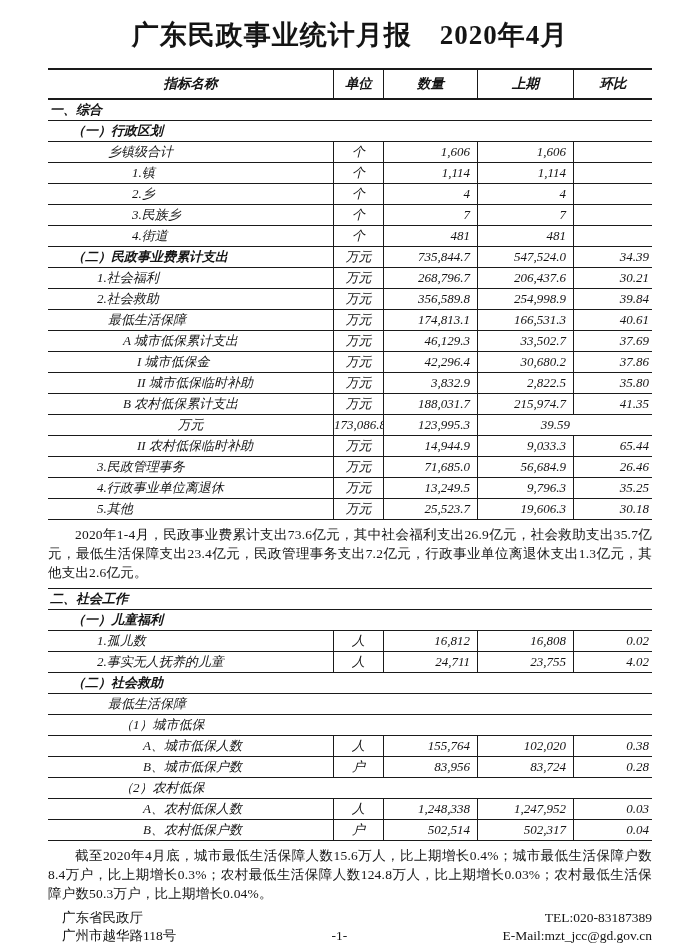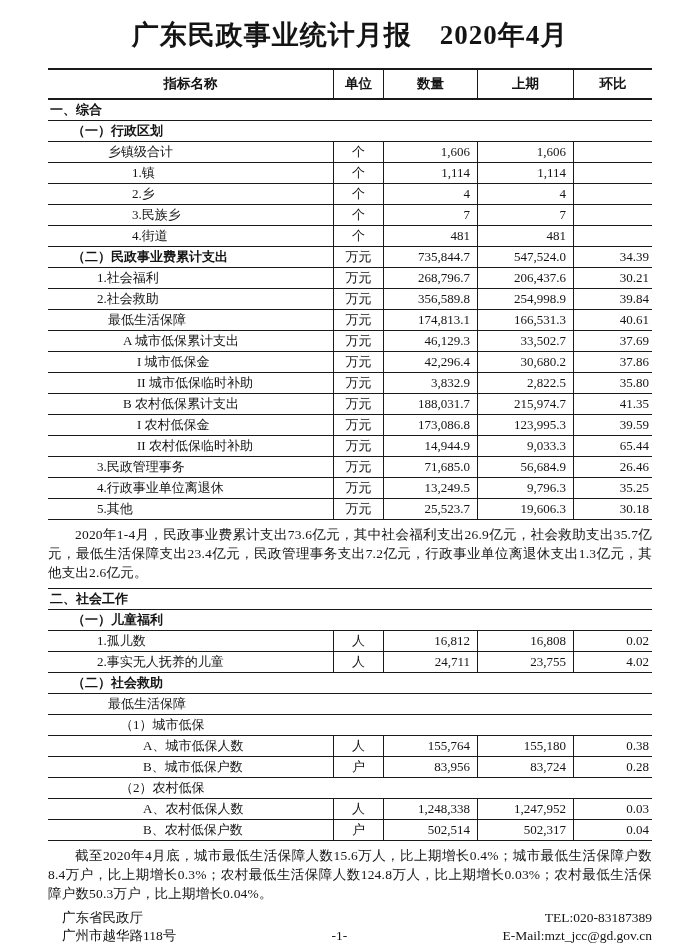--- a/index.html
+++ b/index.html
@@ -11,21 +11,21 @@
   .page{box-sizing:border-box;width:689px;height:952px;padding:10px 37px 6px 48px;}
   .title{
     text-align:center;font-size:27px;font-weight:bold;
     line-height:38px;margin:6px 0 14px 0;letter-spacing:1px;white-space:pre;
   }
   .stats-table{width:604px;}
   .t1{border-top:2px solid #1a1a1a;}
   .t2{border-top:1.6px solid #1a1a1a;}
   .trow{
     display:grid;grid-template-columns:285px 50px 94px 96px 79px;
-    border-bottom:1.5px solid #1a1a1a;height:20px;
+    border-bottom:1.5px solid #1a1a1a;height:20px;font-style:italic;
   }
   .hrow{height:28px;border-bottom:2px solid #1a1a1a;}
   .hrow .c{align-self:center;text-align:center;font-weight:bold;font-size:13.5px;}
   .c{
     box-sizing:border-box;font-size:13px;line-height:20px;
     white-space:nowrap;overflow:hidden;
   }
   .hrow .c{line-height:28px;}
   .trow .c + .c{border-left:1.5px solid #1a1a1a;}
   .trow.section{grid-template-columns:604px;}
@@ -155,21 +155,20 @@
           <div class="c ratio">35.80</div>
         </div>
         <div class="trow data">
           <div class="c name ind-5">B 农村低保累计支出</div>
           <div class="c unit">万元</div>
           <div class="c qty">188,031.7</div>
           <div class="c prev">215,974.7</div>
           <div class="c ratio">41.35</div>
         </div>
         <div class="trow data">
-          <div class="c name ind-7">I 农村低保金</div>
           <div class="c unit">万元</div>
           <div class="c qty">173,086.8</div>
           <div class="c prev">123,995.3</div>
           <div class="c ratio">39.59</div>
         </div>
         <div class="trow data">
           <div class="c name ind-7">II 农村低保临时补助</div>
           <div class="c unit">万元</div>
           <div class="c qty">14,944.9</div>
           <div class="c prev">9,033.3</div>
@@ -229,21 +228,21 @@
         <div class="trow section">
           <div class="c name ind-3">最低生活保障</div>
         </div>
         <div class="trow section">
           <div class="c name ind-4">（1）城市低保</div>
         </div>
         <div class="trow data">
           <div class="c name ind-8">A、城市低保人数</div>
           <div class="c unit">人</div>
           <div class="c qty">155,764</div>
-          <div class="c prev">155,180</div>
+          <div class="c prev">102,020</div>
           <div class="c ratio">0.38</div>
         </div>
         <div class="trow data">
           <div class="c name ind-8">B、城市低保户数</div>
           <div class="c unit">户</div>
           <div class="c qty">83,956</div>
           <div class="c prev">83,724</div>
           <div class="c ratio">0.28</div>
         </div>
         <div class="trow section">

